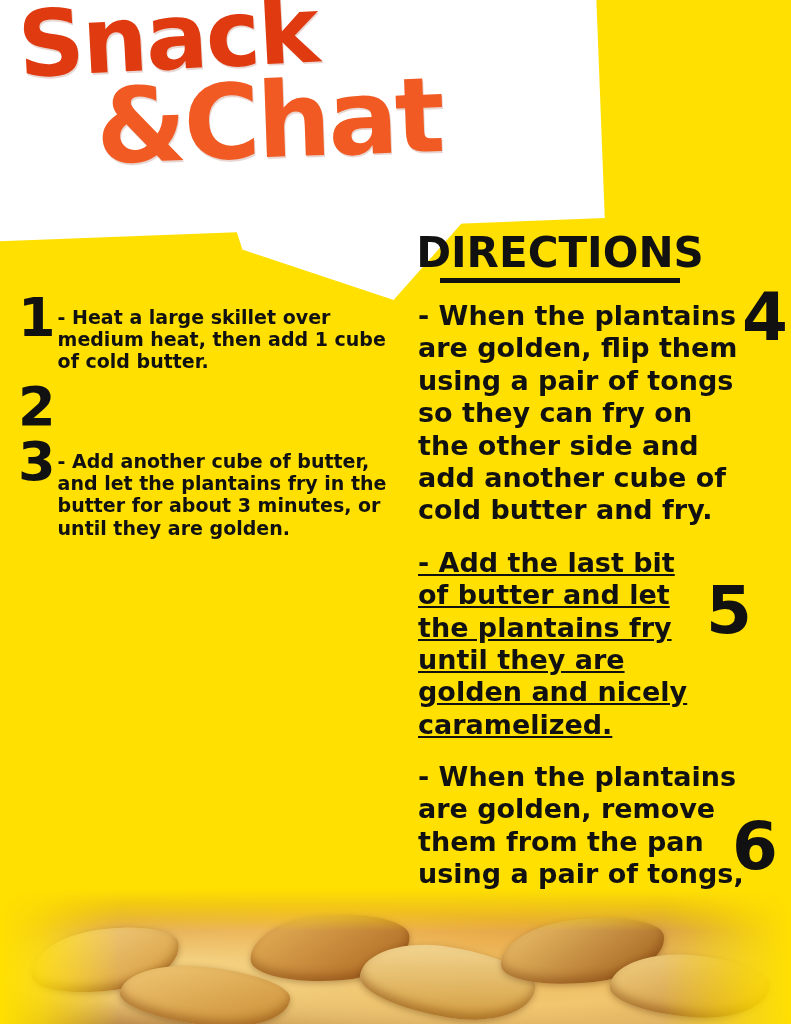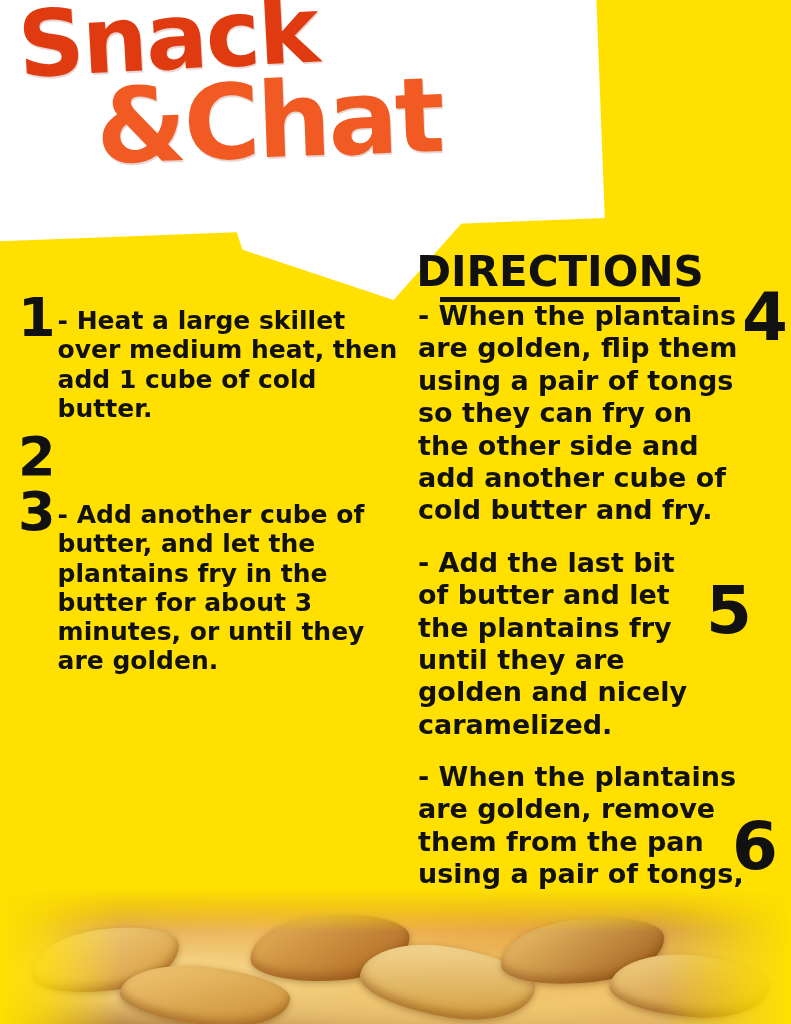--- a/index.html
+++ b/index.html
@@ -69,21 +69,21 @@
     margin-top: 2px;
     margin-left: 78px;
     transform: rotate(-2deg);
     transform-origin: left center;
     text-shadow: 1px 2px 0 rgba(120,30,0,0.18);
   }
 
   
   #directions-block {
     position: absolute;
-    top: 251px;
+    top: 232px;
     left: 415px;
     width: 290px;
   }
   #directions-title {
     font-family: "DejaVu Sans", sans-serif;
     font-size: 42px;
     font-weight: bold;
     color: #111;
     letter-spacing: 0px;
     text-align: center;
@@ -111,21 +111,21 @@
   }
 
   .step {
     position: relative;
     margin-bottom: 14px;
   }
   .step-text {
     font-family: "DejaVu Sans", sans-serif;
     font-weight: bold;
     color: #111;
-    font-size: 25px;
+    font-size: 19px;
     line-height: 1.17;
   }
   .step-text.small {
     font-size: 27px;
     line-height: 1.2;
   }
   .step-num {
     font-family: "DejaVu Sans", sans-serif;
     font-weight: bold;
     color: #111;
@@ -156,21 +156,21 @@
   .right-step .step-num {
     position: absolute;
     font-size: 66px;
     right: 0;
   }
   #num4 { top: -8px; right: 0; }
   #num5 { top: 38px; right: 36px; }
   #num6 { top: 60px; right: 10px; }
 
   .r1 .step-text { width: 320px; }
-  .r2 .step-text { width: 290px; }
+  .r2 .step-text { width: 290px; text-decoration: underline; }
   .r3 .step-text { width: 355px; }
 
   #eat-line {
     font-family: "DejaVu Sans", sans-serif;
     font-weight: bold;
     font-size: 37px;
     color: #111;
     text-align: center;
     margin-top: 6px;
     margin-left: -20px;

